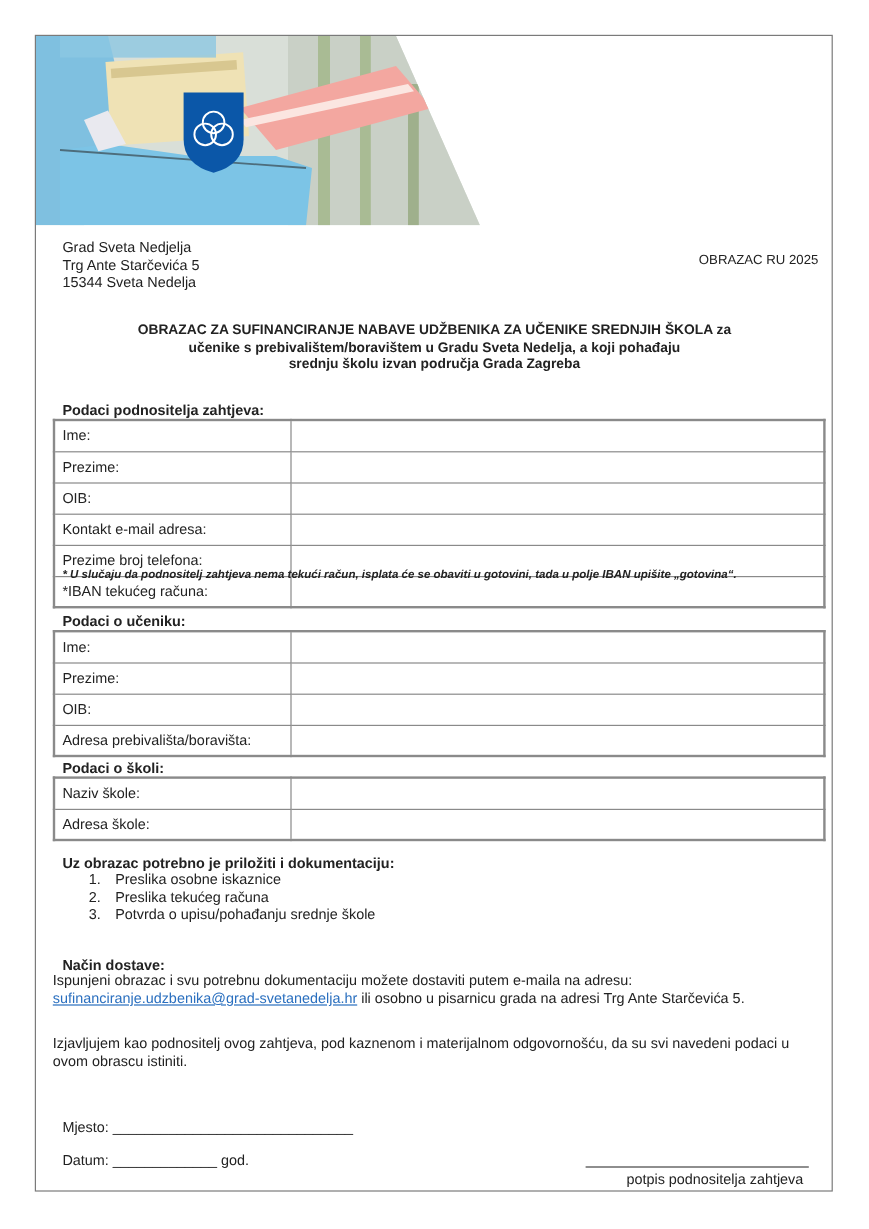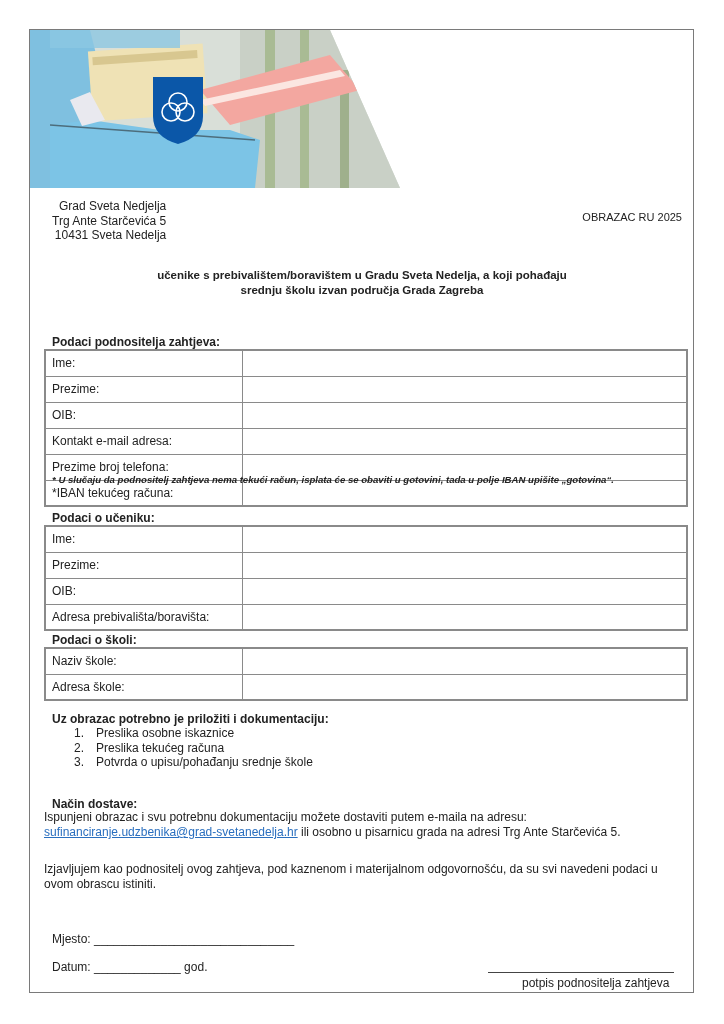--- a/index.html
+++ b/index.html
@@ -3,21 +3,21 @@
 <meta charset="utf-8">
 <style>
   html, body { margin: 0; padding: 0; background: #ffffff; }
   body { width: 724px; height: 1024px; position: relative; overflow: hidden;
          font-family: "Liberation Sans", sans-serif; color: #222; }
   .page { position: absolute; left: 29px; top: 29px; width: 665px; height: 964px;
           border: 1px solid #7a7a7a; box-sizing: border-box; }
   .banner { position: absolute; left: 30px; top: 30px; width: 370px; height: 158px; overflow: hidden; }
   .banner svg { display: block; }
   .t { position: absolute; font-size: 12px; line-height: 14px; white-space: nowrap; }
-  .addr { left: 52px; top: 199px; font-size: 12px; line-height: 14.5px; text-align: right; }
+  .addr { left: 52px; top: 199px; font-size: 12px; line-height: 14.5px; }
   .addr div { white-space: nowrap; }
   .code { right: 42px; top: 210px; font-size: 11px; }
   .title { left: 60px; width: 604px; top: 268px; text-align: center; font-weight: bold;
            font-size: 11.5px; line-height: 14.5px; white-space: normal; }
   .title div { white-space: nowrap; }
   .sect { left: 52px; font-weight: bold; font-size: 12px; }
   table.form { position: absolute; left: 44px; width: 644px; border-collapse: collapse;
                border: 2px solid #8a8a8a; }
   table.form td { border: 1px solid #8a8a8a; height: 26px; padding: 0 0 0 6px; font-size: 12px;
                   line-height: 14px; vertical-align: middle; box-sizing: border-box; }
@@ -67,25 +67,26 @@
       <circle cx="148" cy="72" r="9" fill="none" stroke="#fff" stroke-width="1.6"></circle>
       <circle cx="141" cy="82" r="9" fill="none" stroke="#fff" stroke-width="1.6"></circle>
       <circle cx="155" cy="82" r="9" fill="none" stroke="#fff" stroke-width="1.6"></circle>
     </g>
   </svg>
 </div>
 
 <div class="t addr">
   <div>Grad Sveta Nedjelja</div>
   <div>Trg Ante Starčevića 5</div>
-  <div>10431 Sveta Nedelja</div>
+  <div>15344 Sveta Nedelja</div>
 </div>
 <div class="t code">OBRAZAC RU 2025</div>
 
 <div class="t title">
+  <div>OBRAZAC ZA SUFINANCIRANJE NABAVE UDŽBENIKA ZA UČENIKE SREDNJIH ŠKOLA za</div>
   <div>učenike s prebivalištem/boravištem u Gradu Sveta Nedelja, a koji pohađaju</div>
   <div>srednju školu izvan područja Grada Zagreba</div>
 </div>
 
 <div class="t sect" style="top:335px">Podaci podnositelja zahtjeva:</div>
 <table class="form" style="top:349px">
   <tbody>
       <tr>
         <td class="lab">Ime:</td>
         <td class="val"><input value="" style=""></td>

